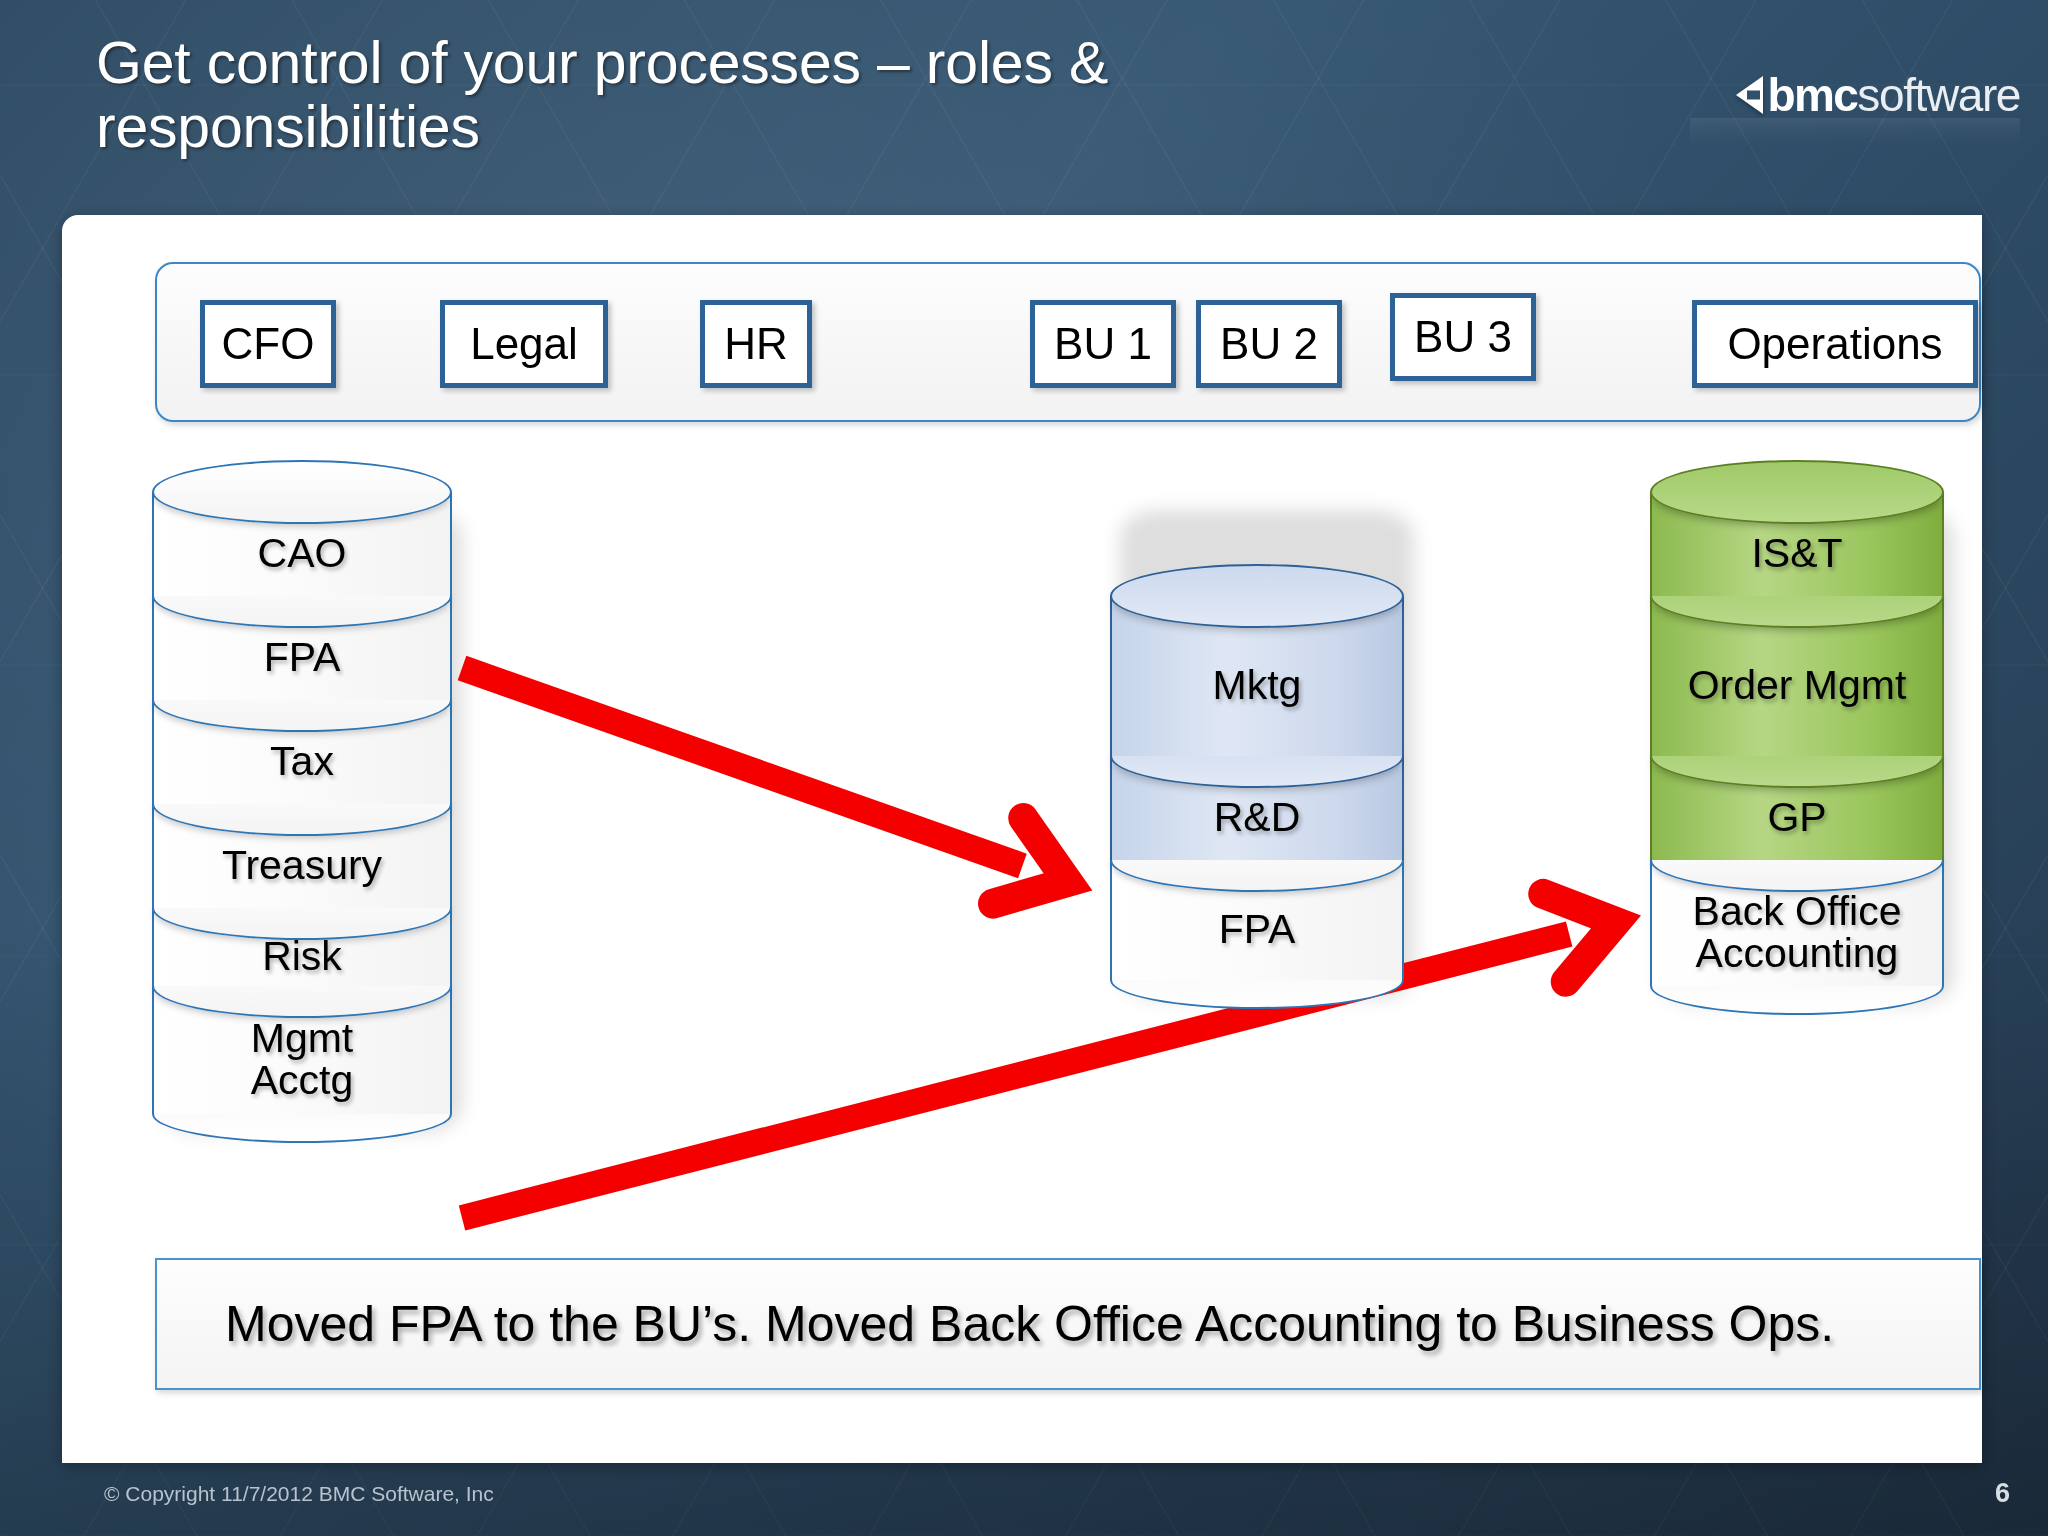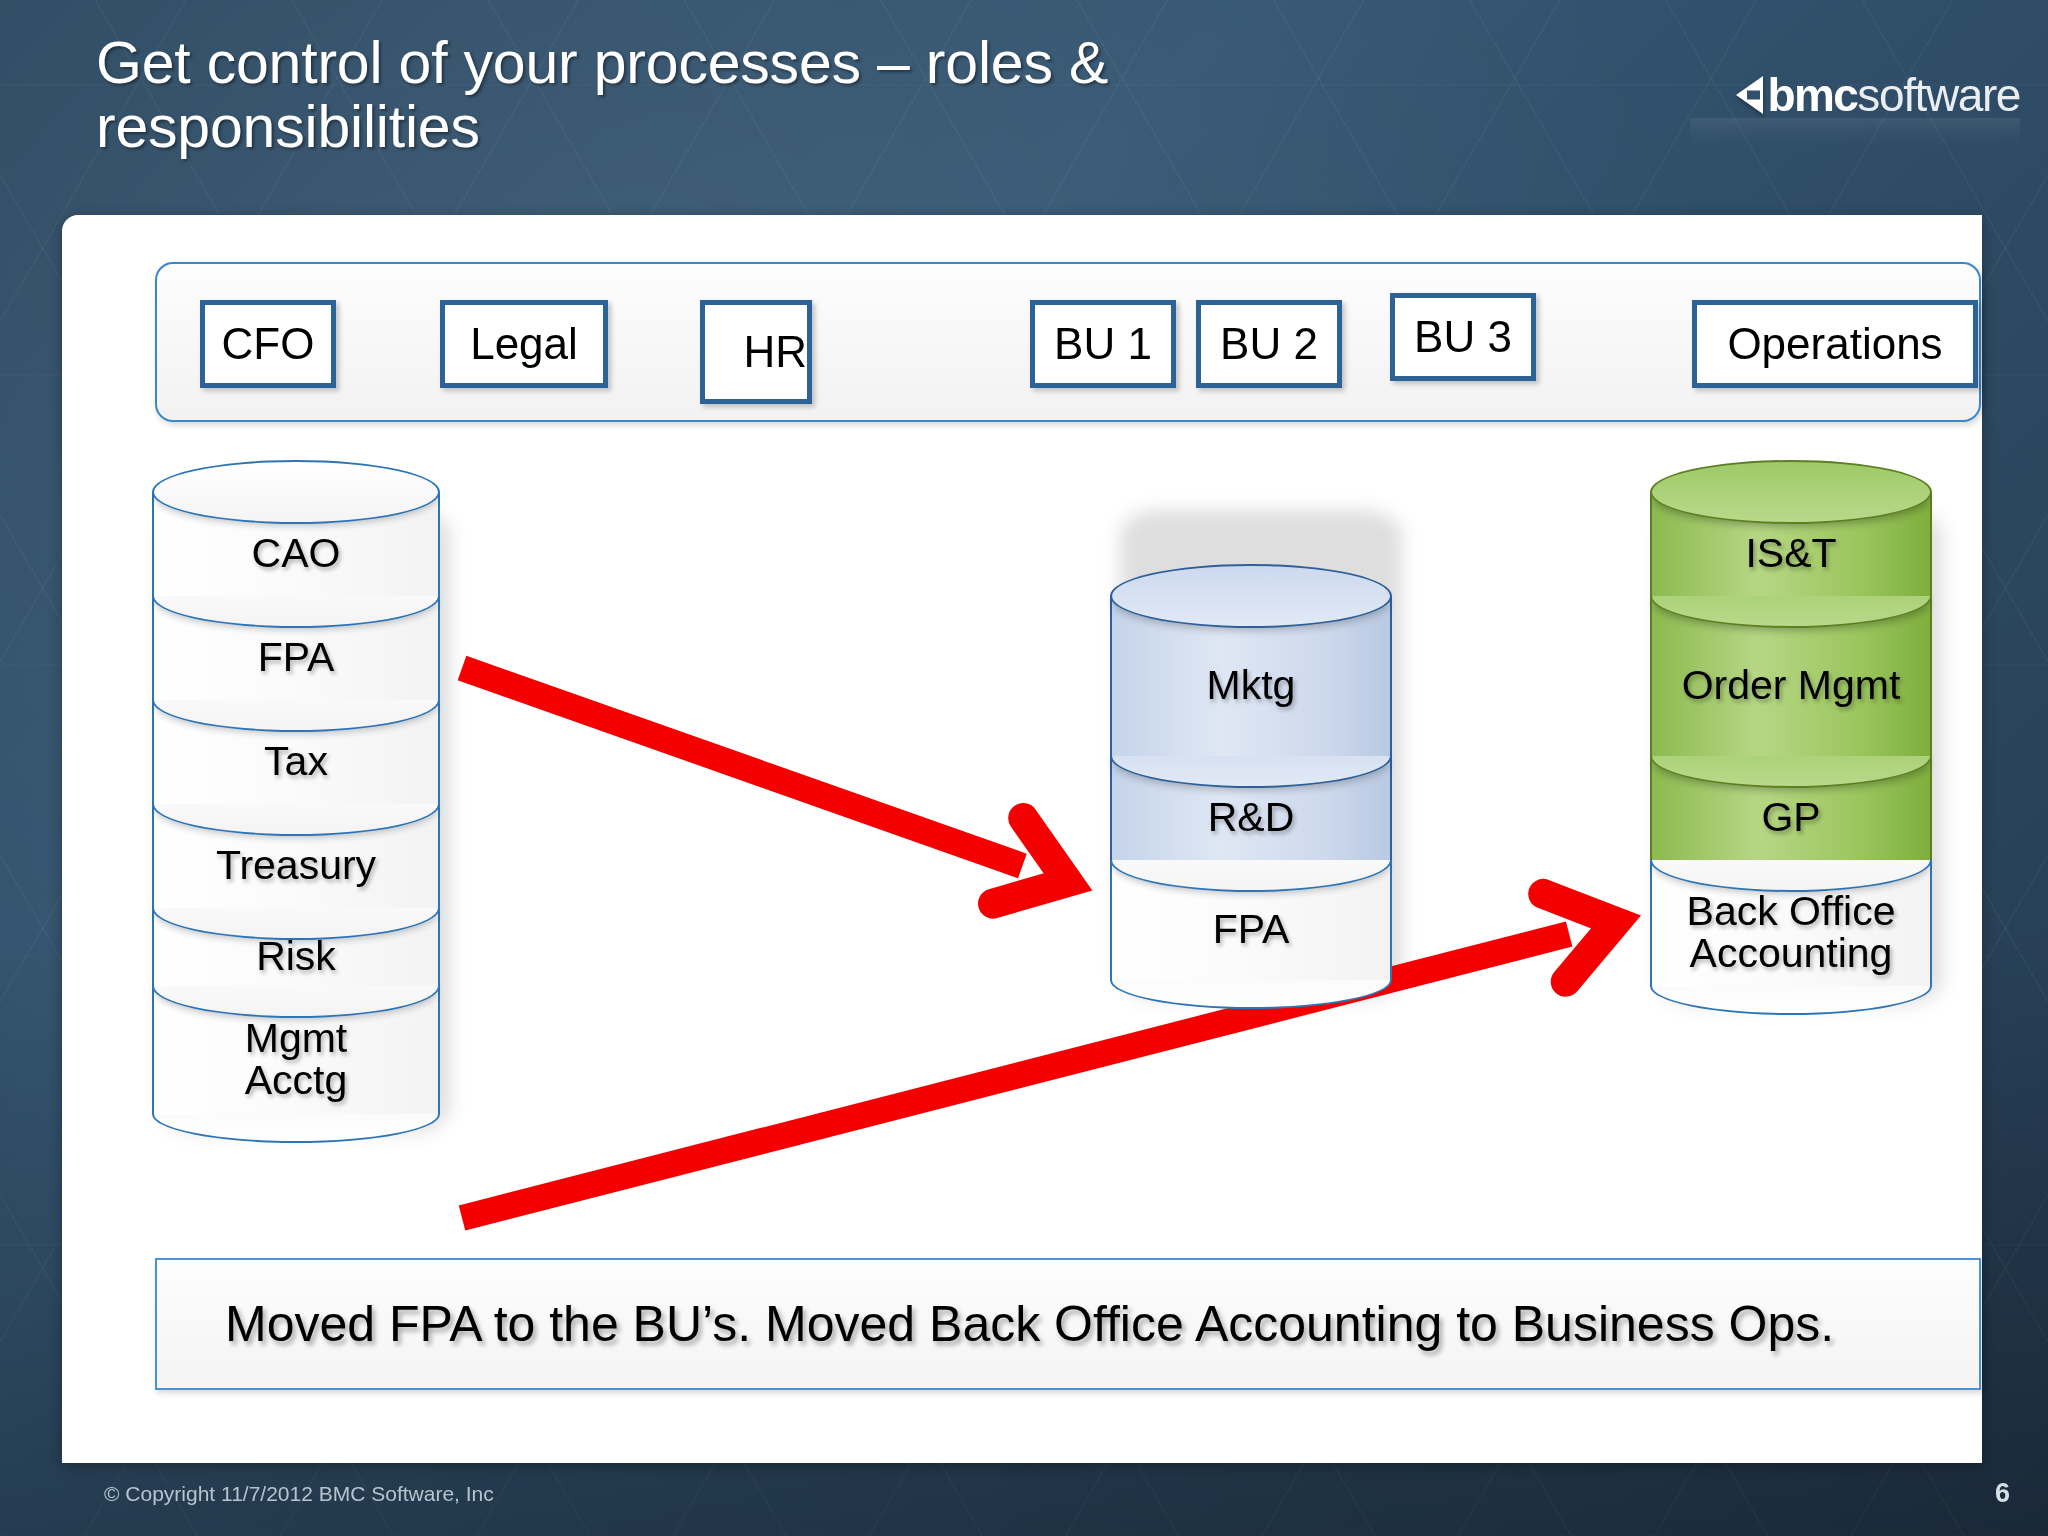--- a/index.html
+++ b/index.html
@@ -110,21 +110,21 @@
     border: 5px solid #2c6295;
     background: #ffffff;
     box-shadow: 3px 3px 5px rgba(0,0,0,.22);
     display: flex; align-items: center; justify-content: center;
     color: #000000;
     font-size: 44px;
     box-sizing: border-box;
   }
 
   
-  .cyl { position: absolute; }
+  .cyl { position: absolute; padding-left: 12px; }
   .seg {
     position: absolute; left: 0; width: 100%;
     box-sizing: border-box;
   }
   .seg .body { position: absolute; inset: 0; }
   .seg .top-ellipse {
     position: absolute; left: 0; width: 100%;
     height: 64px; top: -32px;
     border-radius: 50%;
     box-sizing: border-box;
@@ -214,21 +214,21 @@
   <div id="panel"></div>
 
   <div id="roles-frame"></div>
   <div id="roles-boxes">
       <div class="role-box" style="left: 200px; top: 300px; width: 136px; height: 88px;">
         <span>CFO</span>
       </div>
       <div class="role-box" style="left: 440px; top: 300px; width: 168px; height: 88px;">
         <span>Legal</span>
       </div>
-      <div class="role-box" style="left: 700px; top: 300px; width: 112px; height: 104px; justify-content: flex-end;">
+      <div class="role-box" style="left: 700px; top: 300px; width: 112px; height: 88px;">
         <span>HR</span>
       </div>
       <div class="role-box" style="left: 1030px; top: 300px; width: 146px; height: 88px;">
         <span>BU 1</span>
       </div>
       <div class="role-box" style="left: 1196px; top: 300px; width: 146px; height: 88px;">
         <span>BU 2</span>
       </div>
       <div class="role-box" style="left: 1390px; top: 293px; width: 146px; height: 88px;">
         <span>BU 3</span>

